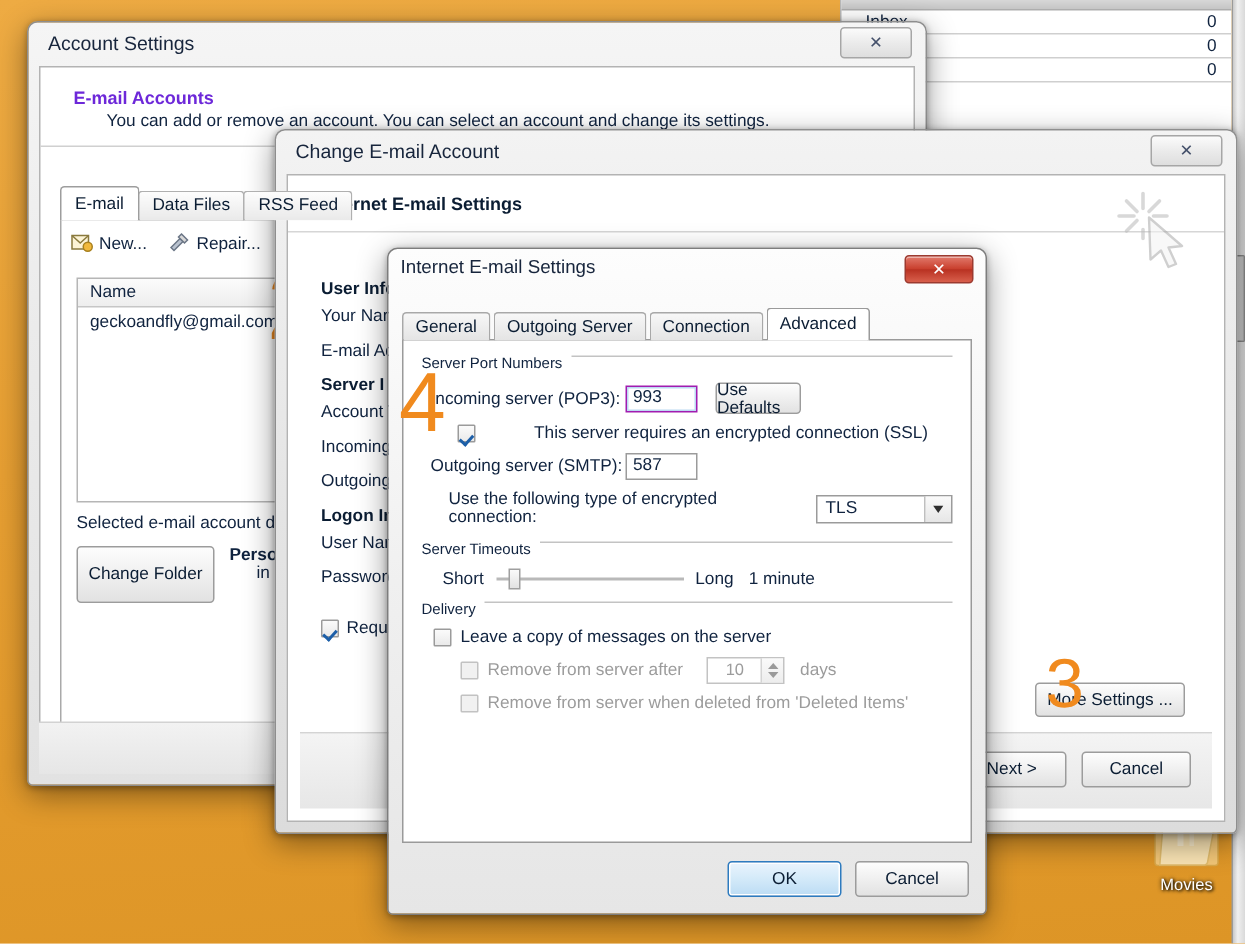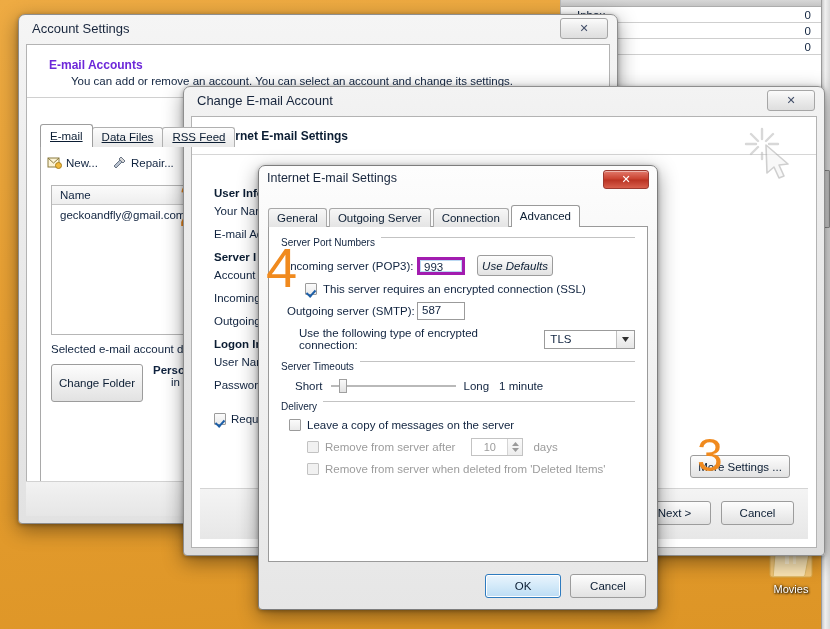--- a/index.html
+++ b/index.html
@@ -84,21 +84,21 @@
   #acct{left:18px;top:14px;width:600px;height:510px;}
   #acct .win-frame{background:linear-gradient(#f5f5f5,#ebebeb 40%,#e2e2e2);}
   .as-head{padding:13px 16px 10px 22px;}
   .as-head h2{margin:0 0 3px 0;font-size:12px;font-weight:bold;color:#6d28d9;}
   .as-head p{margin:0 0 0 22px;font-size:11.5px;color:#10233f;}
   .as-sep{height:1px;background:#d0d0d0;margin:0;}
   .as-tabs{position:absolute;left:22px;top:110px;display:flex;align-items:flex-end;z-index:3;}
   .as-tab{
     height:20px;padding:3px 9px 0 9px;box-sizing:border-box;font-size:11.5px;color:#0b1d33;
     border:1px solid #b0b0b0;border-bottom:none;border-radius:3px 3px 0 0;
-    background:linear-gradient(#fdfdfd,#e9e9e9);margin-right:-1px;text-decoration:underline;
+    background:linear-gradient(#fdfdfd,#e9e9e9);margin-right:-1px;
   }
   .as-tab.active{
     background:#fff;height:23px;padding-top:5px;position:relative;z-index:2;
     border-color:#9d9d9d;
   }
   .as-panel{
     position:absolute;left:22px;top:132px;width:540px;height:340px;
     background:#fff;border:1px solid #a9a9a9;box-sizing:border-box;
   }
   .as-toolbar{display:flex;align-items:center;height:26px;padding:3px 0 0 6px;gap:14px;}
@@ -183,21 +183,21 @@
     display:flex;align-items:flex-start;gap:6px;font-size:10px;color:#10233f;
     margin:2px 0 7px 0;
   }
   .legend .line{flex:1;height:1px;background:#c3c3c3;}
   .row{display:flex;align-items:center;font-size:11.5px;color:#10233f;margin-bottom:7px;}
   .lbl-w{width:130px;}
   .txtin{
     border:1px solid #9b9b9b;background:#fff;height:18px;box-sizing:border-box;
     font-size:11.5px;color:#10233f;padding:1px 4px;font-family:"Liberation Sans",sans-serif;
   }
-  .txtin.focus{border:3px solid #a21caf;box-shadow:0 0 0 1px #bcd9f2 inset;}
+  .txtin.focus{border:1px solid #a21caf;box-shadow:0 0 0 1px #bcd9f2 inset;}
   .chk{
     width:12px;height:12px;border:1px solid #9b9b9b;box-sizing:border-box;
     background:linear-gradient(#fbfbfb,#eaeaea);display:inline-block;position:relative;
     border-radius:1px;flex:none;
   }
   .chk.on::after{
     content:"";position:absolute;left:2px;top:4px;width:4px;height:7px;
     border:solid #1d5fa8;border-width:0 2px 2px 0;transform:rotate(42deg);
   }
   .chk.dis{background:#f1f1f1;border-color:#c2c2c2;}
@@ -465,26 +465,26 @@
         <div class="legend">
           <span>Server Port Numbers</span>
           <span class="line"></span>
         </div>
 
         <div class="row" style="padding-left:6px;">
           <span class="lbl-w">Incoming server (POP3):</span>
           <span class="txtin focus" style="width:48px;margin-right:12px;">
             <span>993</span>
           </span>
-          <span class="btn" style="width:76px;height:21px;font-style:italic;">
+          <span class="btn" style="width:57px;height:21px;">
             <span>Use Defaults</span>
           </span>
         </div>
 
-        <div class="row" style="padding-left:24px;">
+        <div class="row" style="padding-left:24px;gap:33px;">
           <span class="chk on" style="margin-right:6px;"></span>
           <span>This server requires an encrypted connection (SSL)</span>
         </div>
 
         <div class="row" style="padding-left:6px;">
           <span class="lbl-w">Outgoing server (SMTP):</span>
           <span class="txtin" style="width:48px;">
             <span>587</span>
           </span>
         </div>

